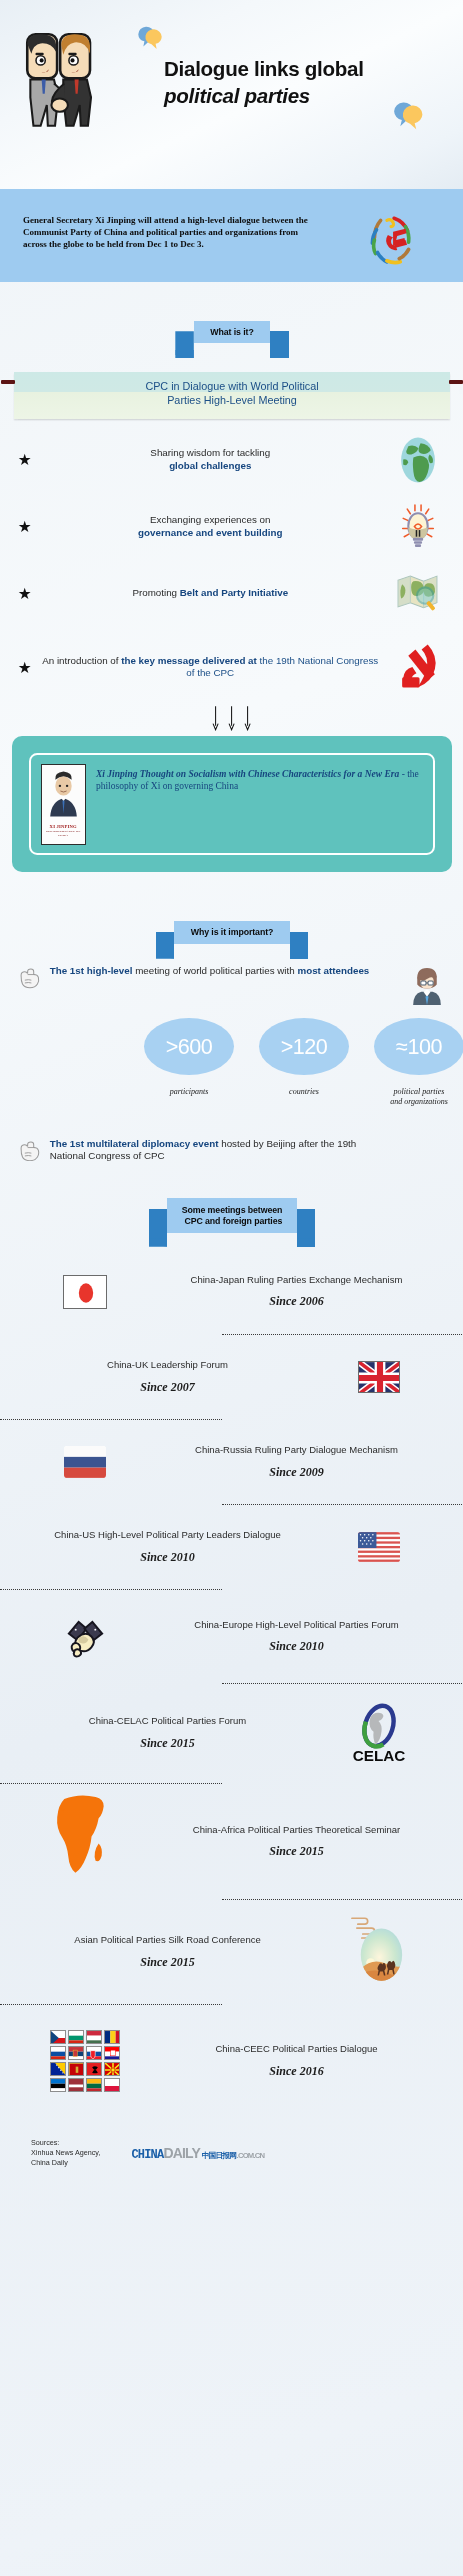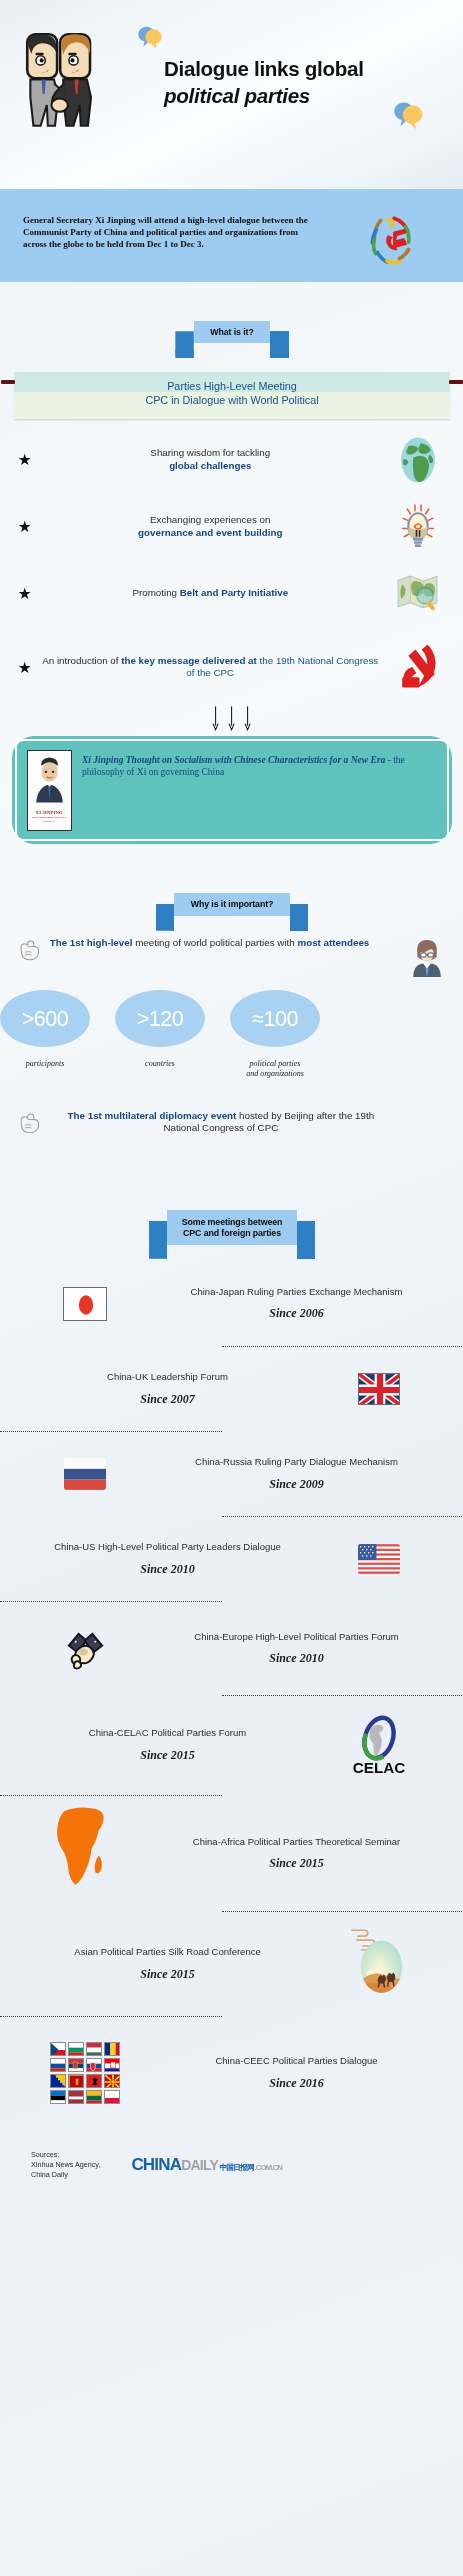--- a/index.html
+++ b/index.html
@@ -115,21 +115,21 @@
     content: ""; position: absolute; right: 0; bottom: 0;
     width: 18.5px; height: 8.2px;
     background: #2f80c2;
     clip-path: polygon(0 0, 100% 0, 100% 60%, 0 100%);
   }
   .ribbon-body {
     position: relative;
     background: #9ecbf0;
     padding: 5.7px 16.5px;
     z-index: 2;
-    text-align: center;
+    text-align: right;
   }
   .ribbon-body .label {
     font-size: 8.8px;
     font-weight: 700;
     color: #0b0b0b;
     letter-spacing: -0.1px;
     line-height: 1.22;
     font-family: "Liberation Sans", sans-serif;
   }
 
@@ -208,22 +208,22 @@
   .arrows {
     display: flex;
     justify-content: center;
     gap: 8.8px;
     margin-top: 7.2px;
     height: 25px;
   }
   .xi-card {
     margin: 5.2px 12.4px 0 12.4px;
     background: #5fc2bd;
-    border-radius: 22px;
-    padding: 3px;
+    border-radius: 10px;
+    padding: 17px;
   }
   .xi-card-inner {
     border: 2.1px solid #ffffff;
     border-radius: 8.2px;
     padding: 8.8px 9.3px;
     display: flex;
     align-items: flex-start;
     gap: 10.3px;
   }
   .xi-book {
@@ -281,21 +281,21 @@
     font-size: 9.8px;
     line-height: 1.32;
     color: #2a2a2a;
     font-family: "Liberation Sans", sans-serif;
   }
   .ptr-text b { color: #16467f; font-weight: 700; }
   .ptr-avatar { flex: 0 0 36px; }
 
   .stat-circles {
     display: flex;
-    justify-content: flex-start;
+    justify-content: flex-end;
     gap: 25px;
     margin-top: 11.3px;
   }
   .stat-col { width: 90px; text-align: center; }
   .stat-ellipse {
     width: 90px; height: 57px;
     background: #a8d1f2;
     border-radius: 50%;
     display: flex;
     align-items: center;
@@ -372,21 +372,21 @@
     line-height: 1.4;
     color: #2b2b2b;
     white-space: pre-line;
     font-family: "Liberation Sans", sans-serif;
   }
   .footer-logo {
     display: flex;
     align-items: baseline;
     letter-spacing: -0.8px;
   }
-  .fl-china { color: #1a5fa8; font-size: 17px; font-weight: 700; font-family: Liberation Sans, sans-serif; }
+  .fl-china { color: #1a5fa8; font-size: 12px; font-weight: 700; font-family: Liberation Mono, monospace; }
   .fl-daily { color: #9da3a8; font-size: 14px; font-weight: 700; font-family: "Liberation Sans", sans-serif; }
   .fl-cn    { color: #9da3a8; font-size: 7.7px; font-weight: 700; margin-left: 0.5px; font-family: "Liberation Sans", sans-serif; }
   .fl-han   { color: #1a5fa8; font-size: 7.7px; font-weight: 700; margin-left: 1.5px; font-family: "DejaVu Sans", sans-serif; }
 
   .flag-box {
     border: 0.5px solid #6b6b6b;
     background: #fff;
     width: 44px; height: 33px;
     overflow: hidden;
     position: relative;
@@ -498,22 +498,22 @@
   </div>
 
   <div class="banner-wrap">
     <div class="banner-rod l">
       <span class="banner-rod-cap l"></span>
     </div>
     <div class="banner-rod r">
       <span class="banner-rod-cap r"></span>
     </div>
     <div class="banner-box">
+      <div class="txt">CPC in Dialogue with World Political</div>
       <div class="txt">Parties High-Level Meeting</div>
-      <div class="txt">CPC in Dialogue with World Political</div>
     </div>
   </div>
 
   <div class="bullets">
 
     <div class="bullet-row" style="margin-top:12.4px;">
       <div class="bullet-star">★</div>
       <div class="bullet-text">
         <span>Sharing wisdom for tackling</span><br>
         <b>global challenges</b>
@@ -689,26 +689,26 @@
   </div>
 
   <div class="ptr-row" style="margin-top:30px; padding-right:72px;">
     <div class="ptr-icon">
       <svg viewBox="0 0 48 44" width="23" height="20.6">
         <path d="M6 16 q0 -8 8 -8 q4 0 6 4 l0 -4 q0 -6 7 -6 q6 0 6 6 l0 6 q8 0 10 6 q2 8 -2 14 q-5 8 -16 8 q-12 0 -16 -8 q-3 -6 -3 -18 z" fill="#f4f4f4" stroke="#9a9a9a" stroke-width="2.2"></path>
         <path d="M20 14 l16 0" stroke="#9a9a9a" stroke-width="2" fill="none"></path>
         <path d="M14 26 q8 -2 14 0 M14 32 q8 -2 14 0" stroke="#9a9a9a" stroke-width="2" fill="none"></path>
       </svg>
     </div>
-    <div class="ptr-text" style="text-align:center;">
+    <div class="ptr-text" style="text-align:left;">
       <b>The 1st multilateral diplomacy event</b><span> hosted by Beijing after the 19th National Congress of CPC</span>
     </div>
   </div>
 
-  <div class="ribbon-wrap" style="margin-top:75px;">
+  <div class="ribbon-wrap" style="margin-top:35px;">
     <div class="ribbon">
       <div class="ribbon-tail left" style="height:38px;"></div>
       <div class="ribbon-tail right" style="height:38px;"></div>
       <div class="ribbon-body" style="padding:6.7px 14.4px;">
         <div class="label">Some meetings between</div>
         <div class="label">CPC and foreign parties</div>
       </div>
     </div>
   </div>
 

